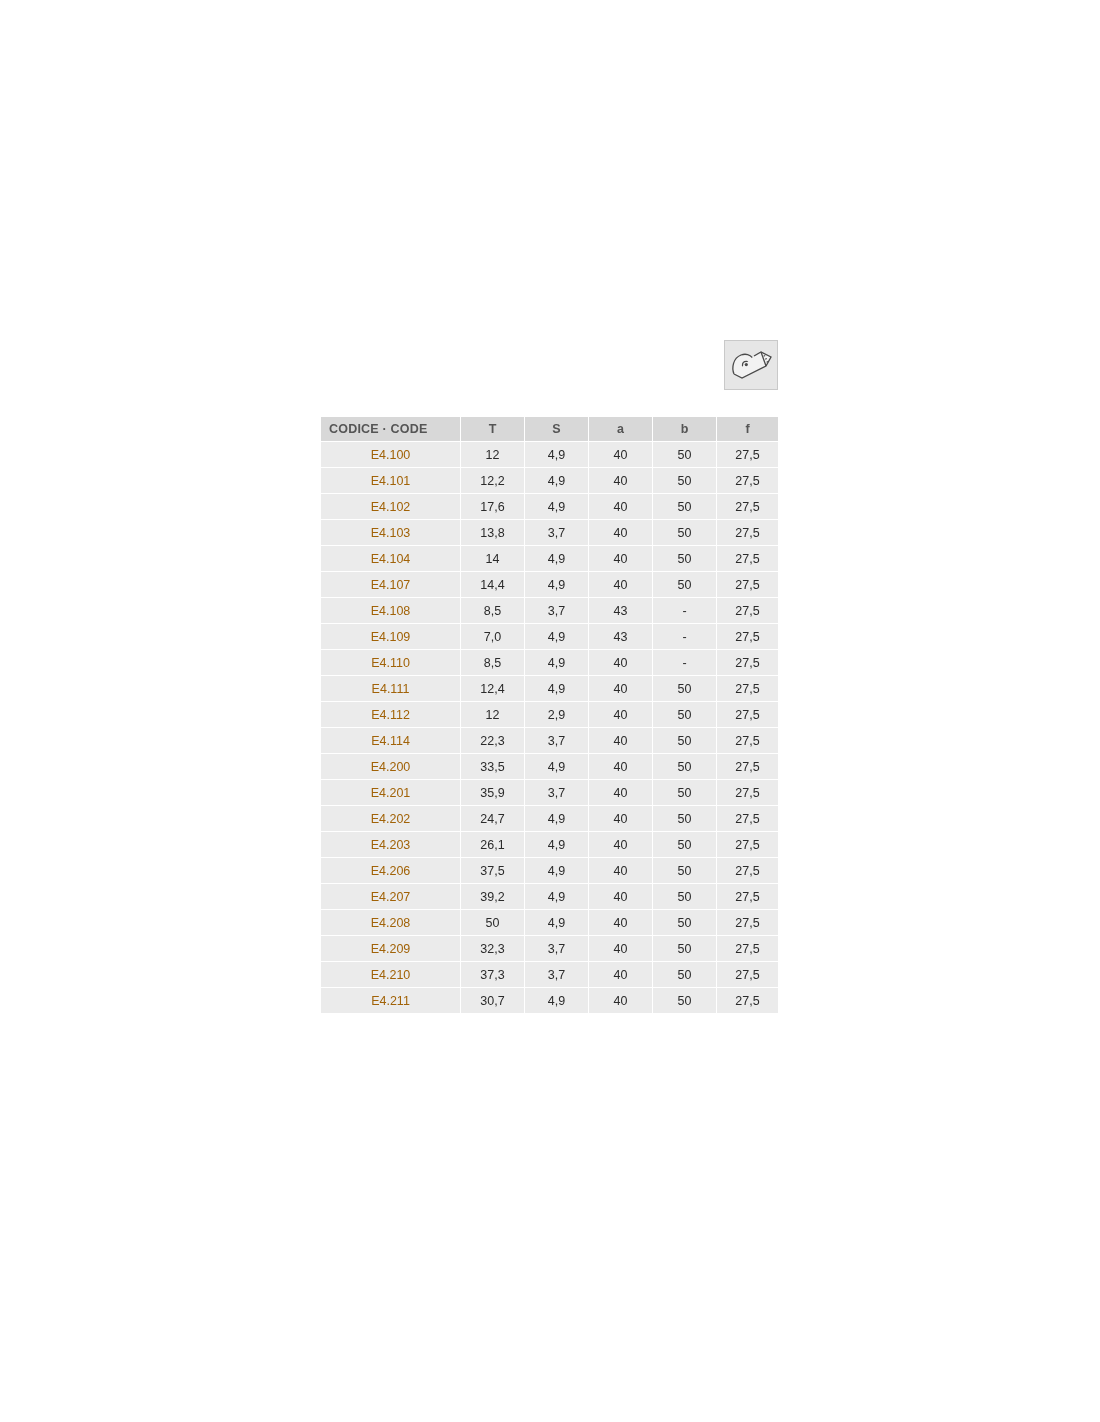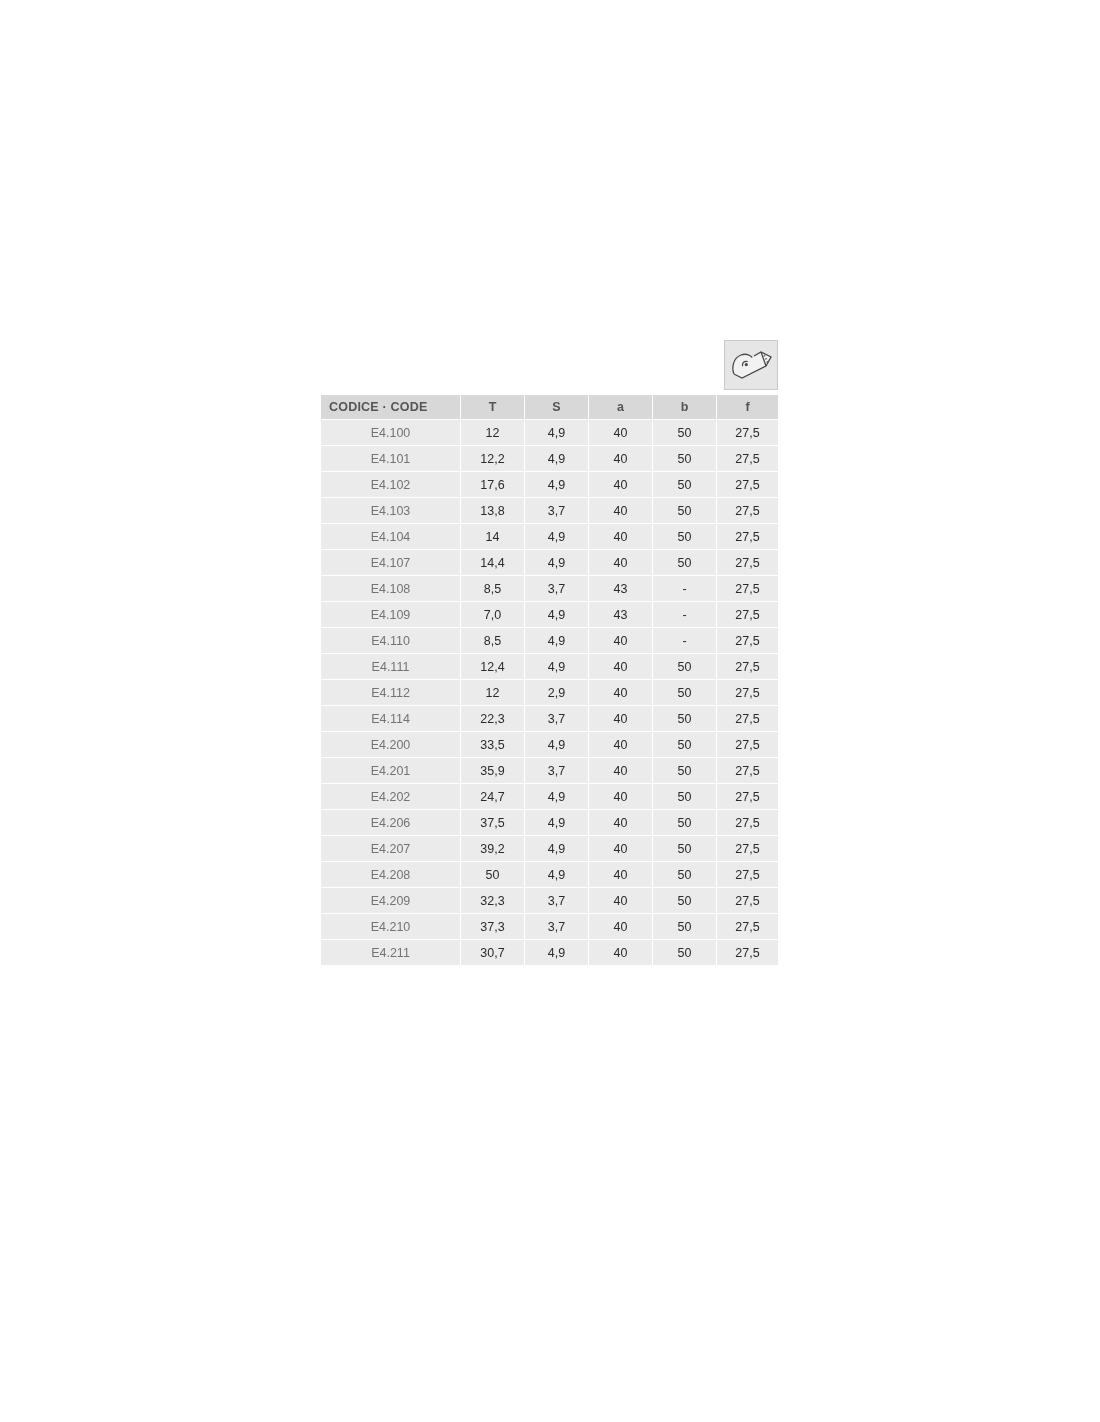--- a/index.html
+++ b/index.html
@@ -34,21 +34,21 @@
     box-sizing: border-box;
     display: flex;
     align-items: center;
     justify-content: center;
   }
 
   
   #spec-table-wrap {
     position: absolute;
     left: 320px;
-    top: 394px;
+    top: 416px;
     width: 458px;
   }
   table.spec {
     border-collapse: collapse;
     width: 458px;
     table-layout: fixed;
   }
   table.spec col.c-code { width: 140px; }
   table.spec col.c-t    { width: 64px; }
   table.spec col.c-s    { width: 64px; }
@@ -73,21 +73,21 @@
   table.spec tbody td {
     background: #ebebeb;
     border: 1px solid #ffffff;
     height: 25px;
     font-size: 12.5px;
     color: #2b2b2b;
     text-align: center;
     padding: 0;
   }
   table.spec tbody td.code-cell {
-    color: #737373;
+    color: #a16207;
   }
 </style>
 </head>
 <body>
 
 <div id="page">
 
   <div id="icon-box">
     <svg width="42" height="34" viewBox="0 0 42 34">
       <g stroke="#4a4a4a" stroke-width="1.3" fill="none">
@@ -235,20 +235,28 @@
         </tr>
         <tr>
           <td class="code-cell">E4.202</td>
           <td>24,7</td>
           <td>4,9</td>
           <td>40</td>
           <td>50</td>
           <td>27,5</td>
         </tr>
         <tr>
+          <td class="code-cell">E4.203</td>
+          <td>26,1</td>
+          <td>4,9</td>
+          <td>40</td>
+          <td>50</td>
+          <td>27,5</td>
+        </tr>
+        <tr>
           <td class="code-cell">E4.206</td>
           <td>37,5</td>
           <td>4,9</td>
           <td>40</td>
           <td>50</td>
           <td>27,5</td>
         </tr>
         <tr>
           <td class="code-cell">E4.207</td>
           <td>39,2</td>

